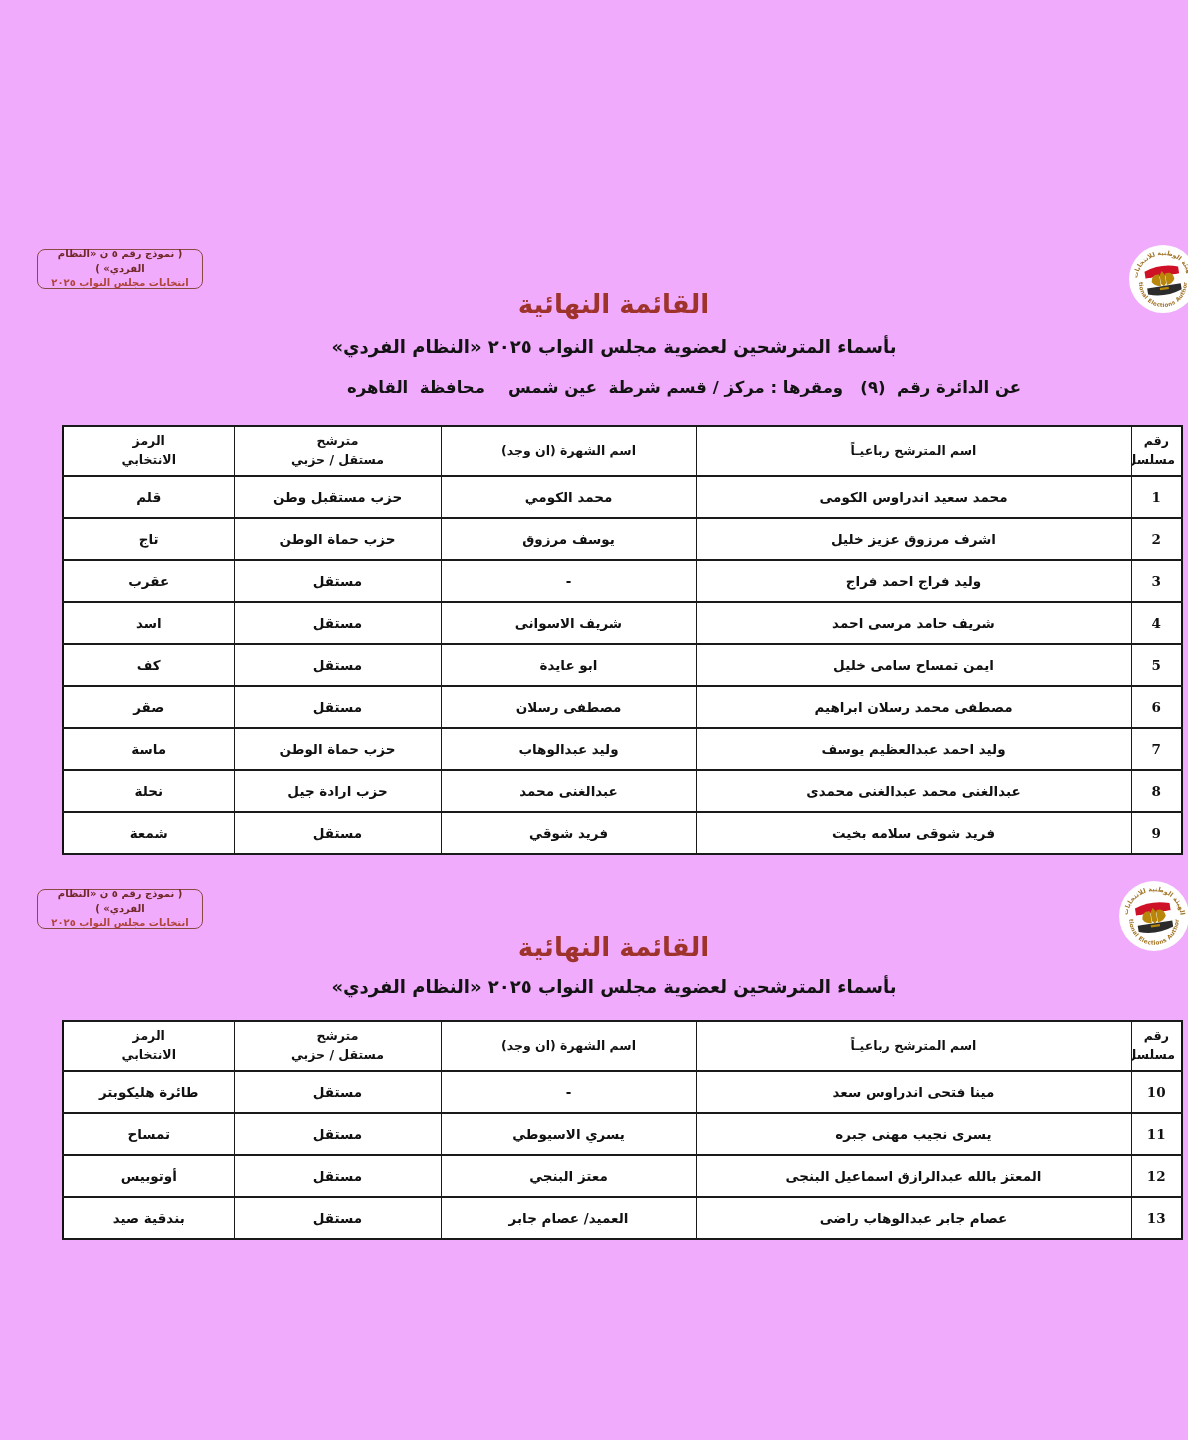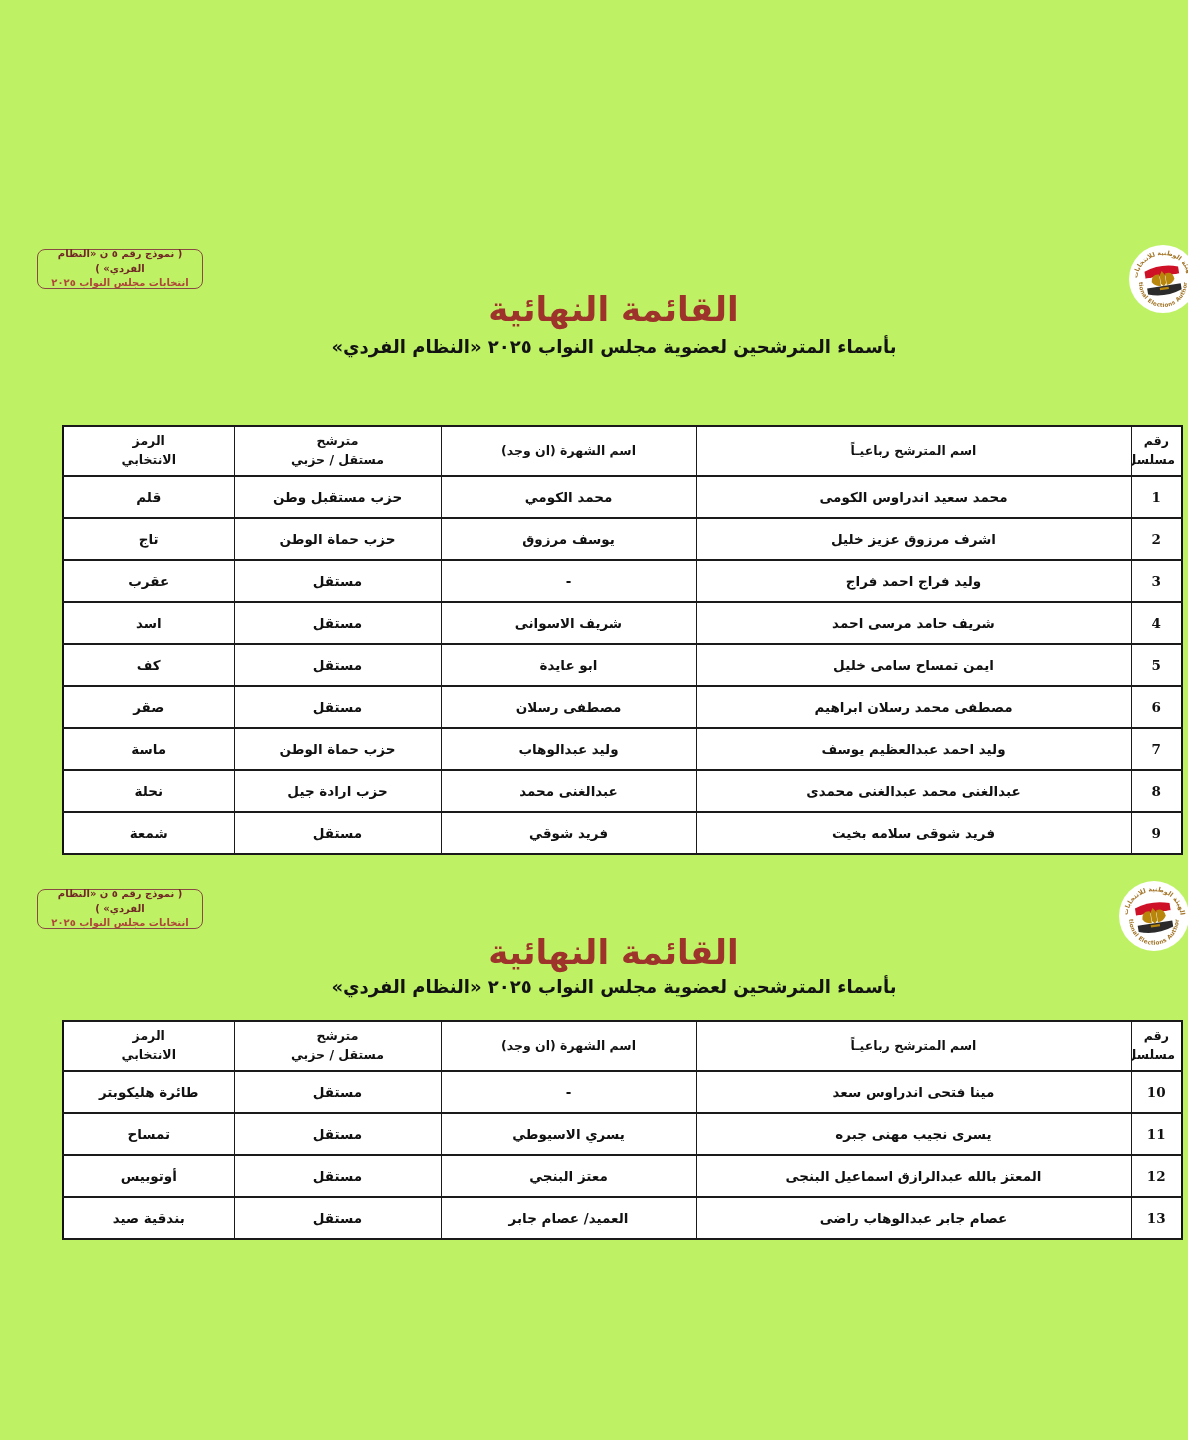--- a/index.html
+++ b/index.html
@@ -1,37 +1,37 @@
 <!DOCTYPE html>
 <html lang="ar"><head>
 <meta charset="utf-8">
 <style>
   html,body{margin:0;padding:0;background:#ffffff;}
   .page{
-    position:relative;width:1188px;height:1440px;background:#bef264;
+    position:relative;width:1188px;height:1440px;background:#f0abfc;
     overflow:hidden;font-family:"DejaVu Sans",sans-serif;color:#111;
   }
   
   .stamp{
     position:absolute;width:164px;height:38px;border:1.6px solid #8a4a44;border-radius:8px;
     display:flex;flex-direction:column;justify-content:center;align-items:center;
     font-weight:bold;font-size:10px;line-height:1.45;text-align:center;direction:rtl;
   }
   .stamp .l1{color:#712726;}
   .stamp .l2{color:#b0453a;}
   #stamp1{left:37px;top:249px;}
   #stamp2{left:37px;top:889px;}
   
   .logo{position:absolute;width:70px;height:70px;}
   #logo1{left:1128px;top:244px;}
   #logo2{left:1118px;top:880px;}
   
   .title{
     position:absolute;left:49px;right:10px;text-align:center;direction:rtl;
-    font-size:34px;font-weight:bold;color:#9e332c;letter-spacing:.5px;
+    font-size:26px;font-weight:bold;color:#9e332c;letter-spacing:.5px;
   }
   .subtitle{
     position:absolute;left:50px;right:10px;text-align:center;direction:rtl;
     font-size:18px;font-weight:bold;color:#131313;
   }
   .district{
     position:absolute;left:180px;right:0;text-align:center;direction:rtl;
     font-size:16.5px;font-weight:bold;color:#131313;white-space:pre;
   }
   #title1{top:289px;}   #subtitle1{top:336px;}  #district1{top:378px;}
@@ -85,20 +85,21 @@
           <path d="M32 30 q-7.5 -2 -8.5 6.5 q3 5 8.5 5 z"></path>
           <path d="M38 30 q7.5 -2 8.5 6.5 q-3 5 -8.5 5 z"></path>
           <rect x="30.5" y="43.5" width="9" height="2.2"></rect>
         </g>
       </g>
     </svg>
   </div>
 
   <div class="title" id="title1">القائمة النهائية</div>
   <div class="subtitle" id="subtitle1">بأسماء المترشحين لعضوية مجلس النواب ٢٠٢٥ «النظام الفردي»</div>
+  <div class="district" id="district1">عن الدائرة رقم  (٩)   ومقرها : مركز / قسم شرطة  عين شمس    محافظة  القاهره</div>
 
   <table class="cand" id="table1" dir="rtl">
     <colgroup>
       <col class="c-serial">
         <col class="c-name">
         <col class="c-shohra">
         <col class="c-party">
         <col class="c-symbol">
     </colgroup>
     <tbody>

